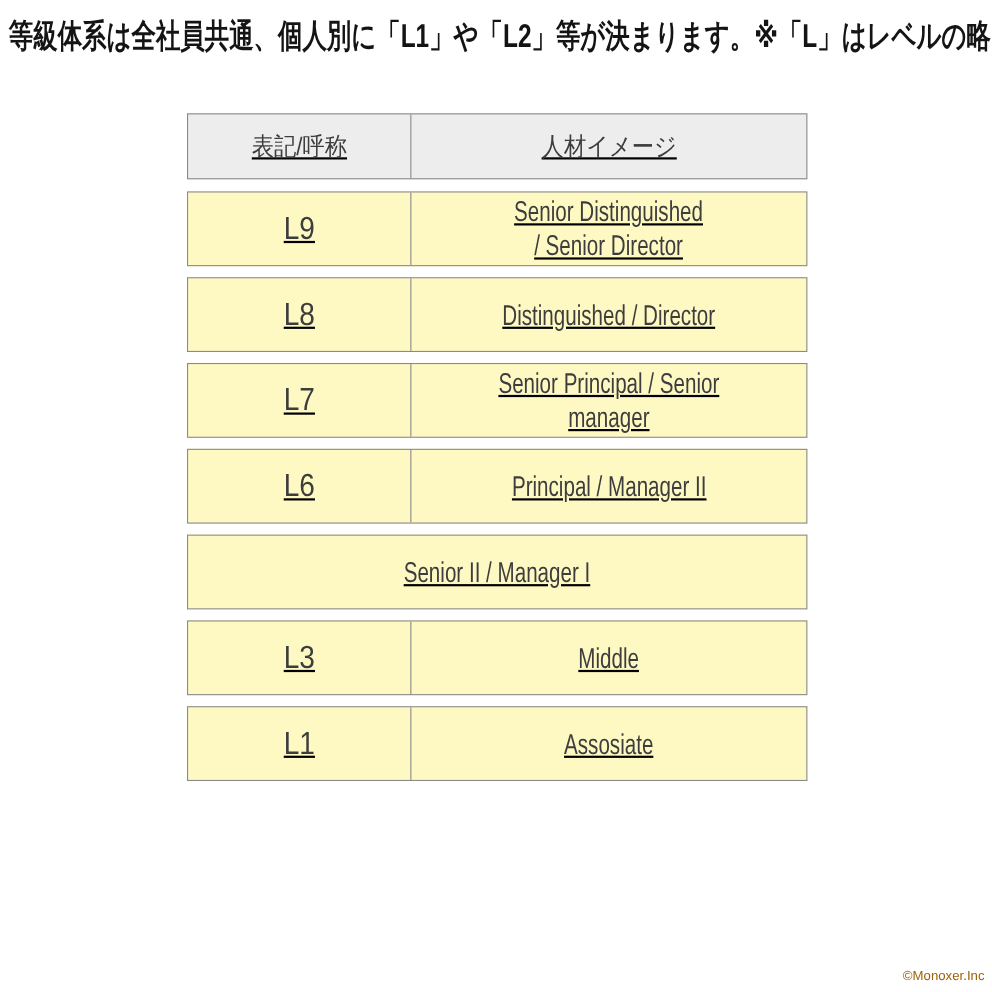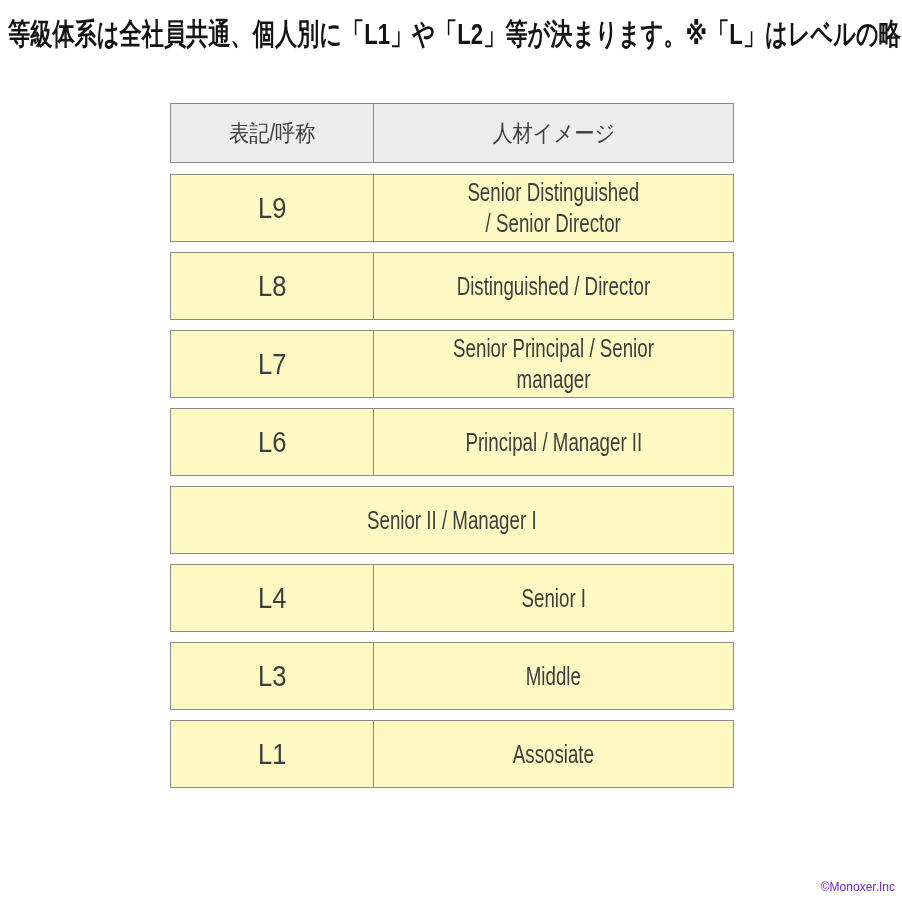--- a/index.html
+++ b/index.html
@@ -30,20 +30,21 @@
     color: #141414;
     transform: scaleX(0.74);
     transform-origin: 0 50%;
     white-space: nowrap;
   }
   .grade-table {
     position: absolute;
     left: 170px;
     top: 103px;
     width: 564px;
+    text-decoration: underline;
   }
   .row {
     display: flex;
     width: 564px;
     height: 68px;
     box-sizing: border-box;
     border: 1.5px solid #8a8a8a;
     margin-bottom: 10px;
     background: #fef9c3;
   }
@@ -87,21 +88,21 @@
     color: #3d3d3d;
     transform: scaleX(0.72);
     white-space: pre-line;
     text-align: center;
   }
   .footer {
     position: absolute;
     right: 7px;
     bottom: 8px;
     font-size: 12px;
-    color: #6d28d9;
+    color: #a16207;
   }
 </style>
 </head>
 <body>
 
 <div class="page">
 
   <div class="title">
     <span class="title-text">等級体系は全社員共通、個人別に「L1」や「L2」等が決まります。※「L」はレベルの略</span>
   </div>
@@ -153,28 +154,20 @@
         <span class="role">Principal / Manager II</span>
       </div>
     </div>
 
     <div class="row">
       <div class="cell right">
         <span class="role">Senior II / Manager I</span>
       </div>
     </div>
 
-    <div class="row">
-      <div class="cell left">
-        <span class="lvl">L4</span>
-      </div>
-      <div class="cell right">
-        <span class="role">Senior I</span>
-      </div>
-    </div>
 
     <div class="row">
       <div class="cell left">
         <span class="lvl">L3</span>
       </div>
       <div class="cell right">
         <span class="role">Middle</span>
       </div>
     </div>
 

